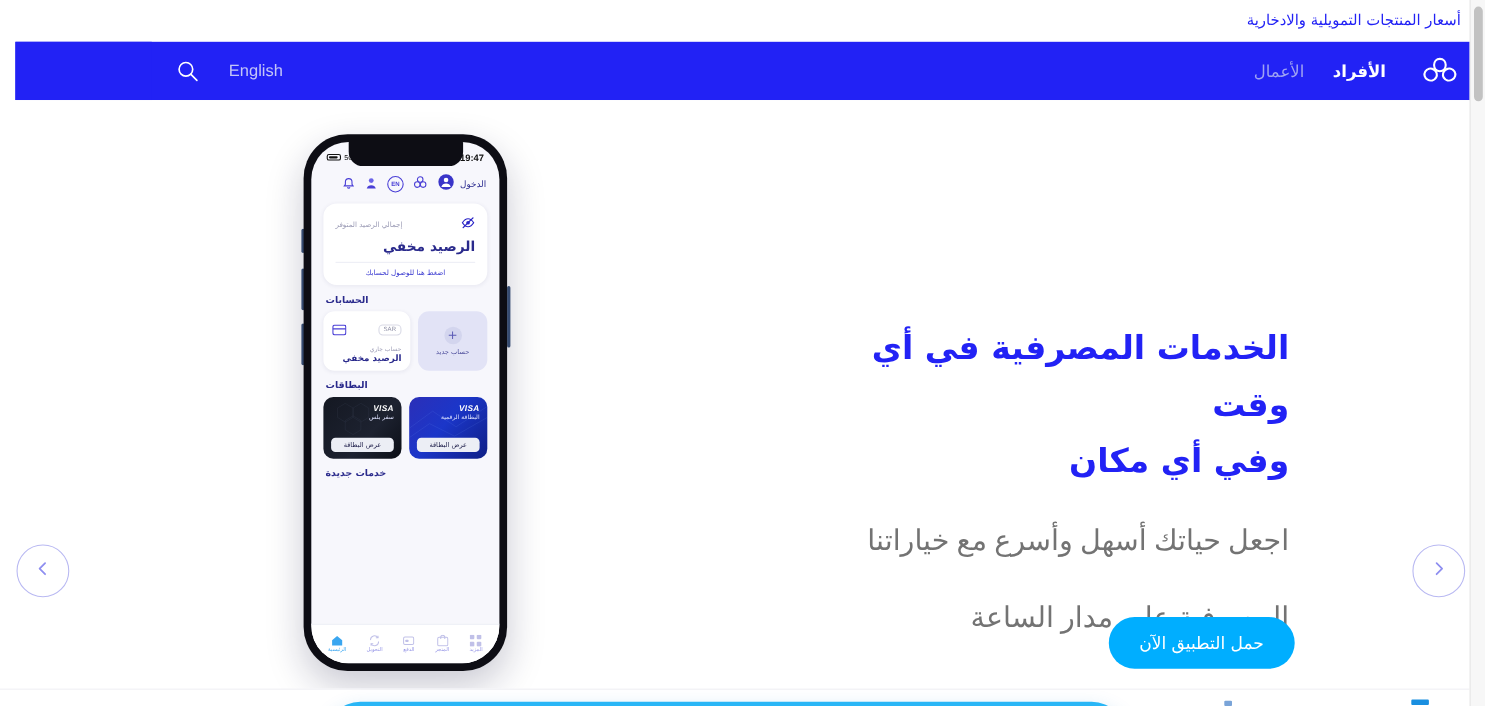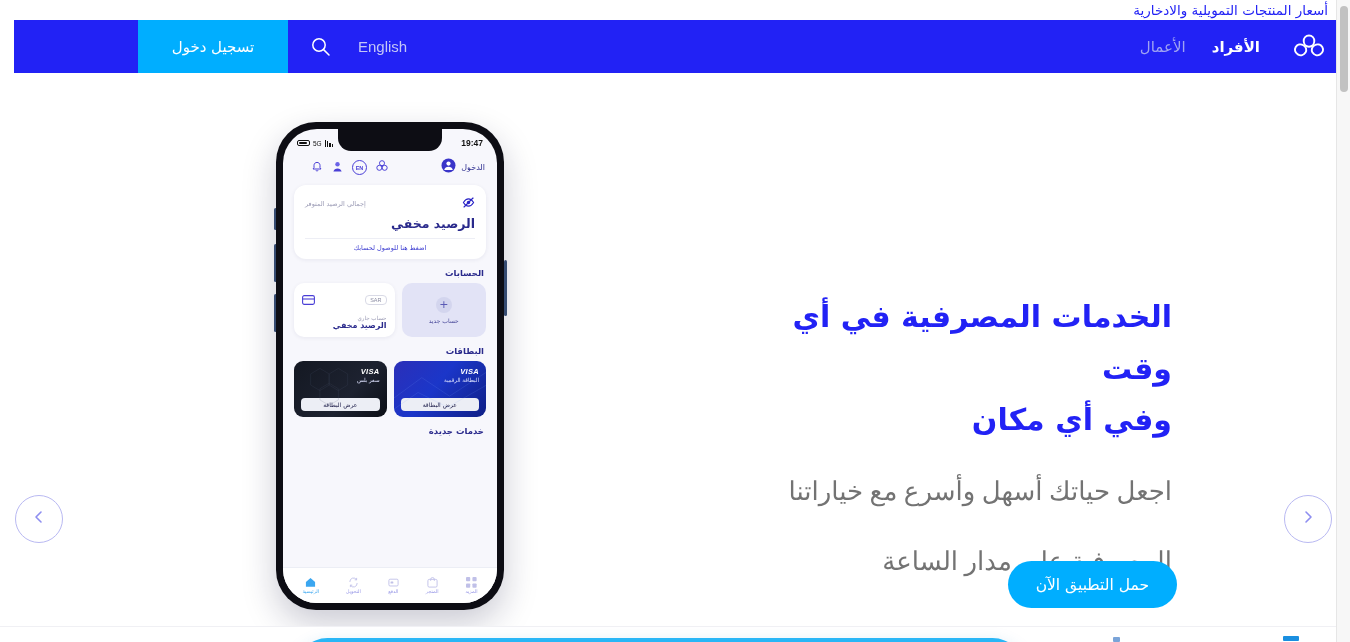--- a/index.html
+++ b/index.html
@@ -5,21 +5,21 @@
   * { box-sizing: border-box; margin:0; padding:0; }
   html,body { width:1350px; height:642px; overflow:hidden; }
   body {
     font-family: "DejaVu Sans", "Liberation Sans", sans-serif;
     background:#ffffff;
     position:relative;
   }
 
   
   .announce-bar{
-    height:20px; width:1336px;
+    height:38px; width:1336px;
     display:flex; align-items:center; justify-content:flex-start;
     padding:0 22px 0 0;
     background:#ffffff;
   }
   .announce-link{
     color:#2222F5; font-size:13.5px; font-weight:400; white-space:nowrap;
     cursor:pointer; letter-spacing:0;
   }
 
   
@@ -85,21 +85,21 @@
     border-radius:50%; border:1.4px solid #b9b9f2;
     display:flex;align-items:center;justify-content:center;
     cursor:pointer; background:transparent;
   }
   .carousel-arrow.prev{ left:15px; }
   .carousel-arrow.next{ left:1284px; }
 
   
   .phone-wrap{
     position:absolute; left:276px; top:31px;
-    width:228px; height:488px;
+    width:185px; height:488px;
   }
   .phone-frame{
     position:absolute; inset:0;
     border-radius:40px;
     background:#0d0d14;
     padding:7px;
     box-shadow:0 14px 34px rgba(20,20,60,.22);
   }
   .phone-screen{
     width:100%;height:100%; border-radius:34px; background:#f7f7fc;
@@ -139,21 +139,21 @@
   .balance-card{
     margin:0 11px; background:#fff;border-radius:12px; padding:9px 11px 7px 11px;
     box-shadow:0 1px 4px rgba(30,30,80,.07);
   }
   .bal-top{ display:flex;justify-content:space-between;align-items:center;}
   .bal-label{ font-size:6.5px;color:#9b9bb5;}
   .bal-amount{ font-size:12.5px;font-weight:bold;color:#2a2a8c;text-align:right;margin-top:3px;}
   .bal-divider{ height:1px;background:#edeef5;margin:7px 0 5px 0;}
   .bal-link{ font-size:6.5px;color:#3a3ad0;text-align:center;}
 
-  .sec-title{ font-size:8.5px;font-weight:bold;color:#2a2a8c;margin:9px 13px 5px 13px;text-align:right;}
+  .sec-title{ font-size:8.5px;font-weight:bold;color:#2a2a8c;margin:9px 13px 5px 13px;text-align:left;}
   .row2{ display:flex;gap:7px;margin:0 11px;}
   .acct-card{
     flex:1;background:#fff;border-radius:10px;padding:7px 8px;height:54px;
     box-shadow:0 1px 4px rgba(30,30,80,.07);display:flex;flex-direction:column;justify-content:space-between;
   }
   .acct-top{ display:flex;justify-content:space-between;align-items:center;}
   .sar-chip{ border:1px solid #d9dae6;border-radius:4px;font-size:5.5px;color:#8b8ca3;padding:1px 4px;
     font-family:"Liberation Sans",sans-serif;}
   .acct-sub{ font-size:5.5px;color:#9b9bb5;text-align:right;}
   .acct-val{ font-size:8px;font-weight:bold;color:#2a2a8c;text-align:right;}
@@ -247,21 +247,20 @@
   <div class="nav-left">
     <div class="nav-util">
       <span class="lang-btn">English</span>
       <span class="search-btn">
         <svg width="21" height="21" viewBox="0 0 21 21" aria-hidden="true">
           <circle cx="9" cy="9" r="6.2" fill="none" stroke="#ffffff" stroke-width="1.5"></circle>
           <line x1="13.6" y1="13.6" x2="19" y2="19" stroke="#ffffff" stroke-width="1.5" stroke-linecap="round"></line>
         </svg>
       </span>
     </div>
-    <div class="login-btn">تسجيل دخول</div>
     <div class="nav-far-left"></div>
   </div>
 </div>
 
 <div class="hero">
 
   <div class="carousel-arrow prev">
     <span>
       <svg width="16" height="16" viewBox="0 0 16 16" aria-hidden="true">
         <polyline points="10,3 5,8 10,13" fill="none" stroke="#8e8ef0" stroke-width="1.6" stroke-linecap="round" stroke-linejoin="round"></polyline>

